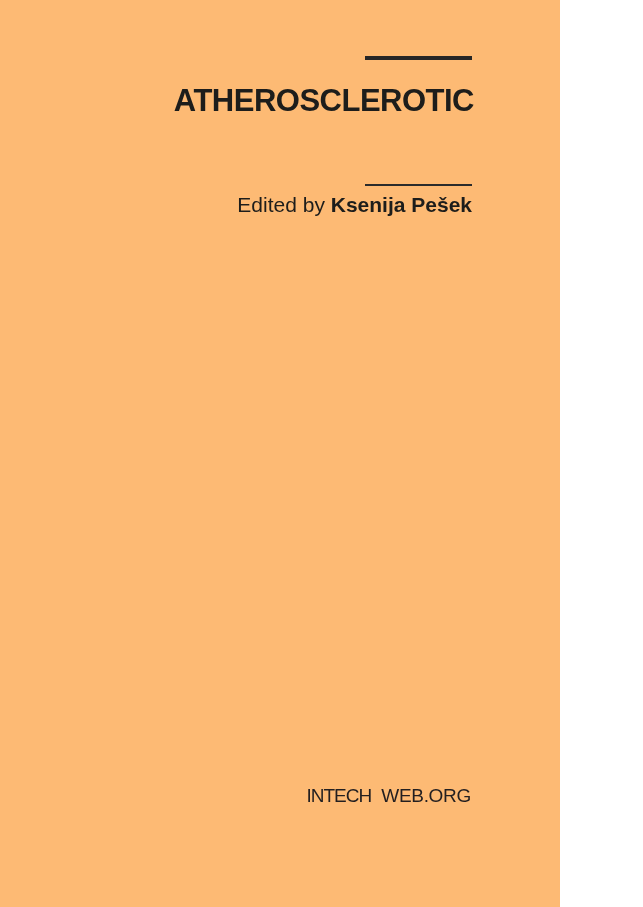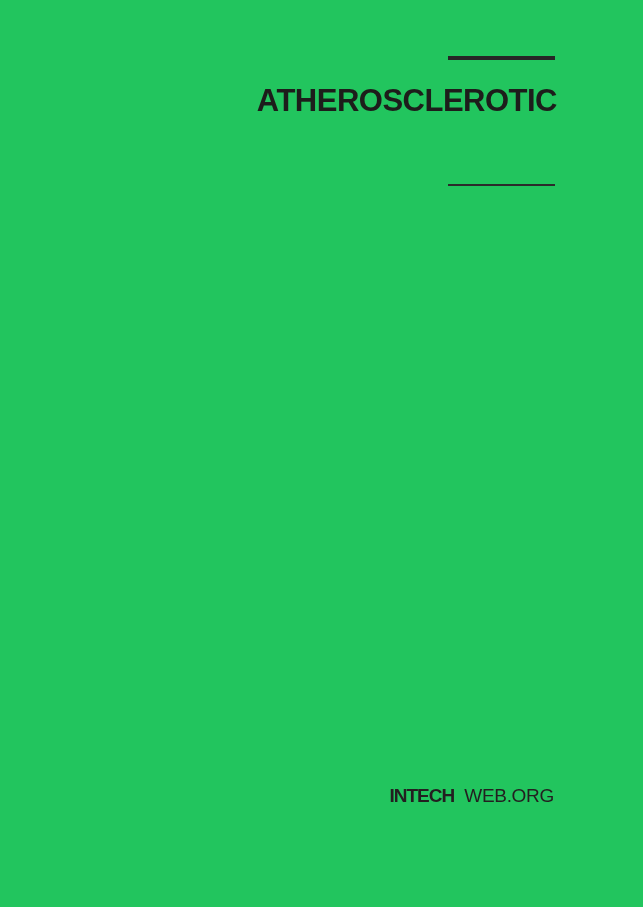--- a/index.html
+++ b/index.html
@@ -2,23 +2,23 @@
 <html><head>
 <meta charset="utf-8">
 <style>
   html, body {
     margin: 0;
     padding: 0;
     background: #ffffff;
   }
   .page {
     position: relative;
-    width: 643px;
+    width: 560px;
     height: 907px;
-    background: #22c55e;
+    background: #fdba74;
     overflow: hidden;
     font-family: "Liberation Sans", sans-serif;
     color: #1d1d1b;
   }
   .rule {
     position: absolute;
     right: 88px;
     width: 107px;
     background: #262626;
   }
@@ -62,21 +62,21 @@
   }
   .publisher {
     position: absolute;
     top: 785px;
     right: 89px;
     font-size: 19px;
     color: #231f20;
     white-space: nowrap;
   }
   .publisher .brand {
-    font-weight: 700;
+    font-weight: 400;
     letter-spacing: -1px;
   }
   .publisher .suffix {
     font-weight: 400;
     letter-spacing: -0.3px;
     margin-left: 10px;
   }
 </style>
 </head>
 <body>
@@ -84,16 +84,17 @@
 <div class="page">
 
   <div class="rule rule-thick"></div>
 
   <h1 class="book-title">
     <span class="line">ATHEROSCLEROTIC</span>
   </h1>
 
   <div class="rule rule-thin"></div>
 
+  <p class="edited-by"><span>Edited by </span><span class="editor">Ksenija Pešek</span></p>
 
   <div class="publisher"><span class="brand">INTECH</span><span class="suffix">WEB.ORG</span></div>
 
 </div>
 
 </body></html>

